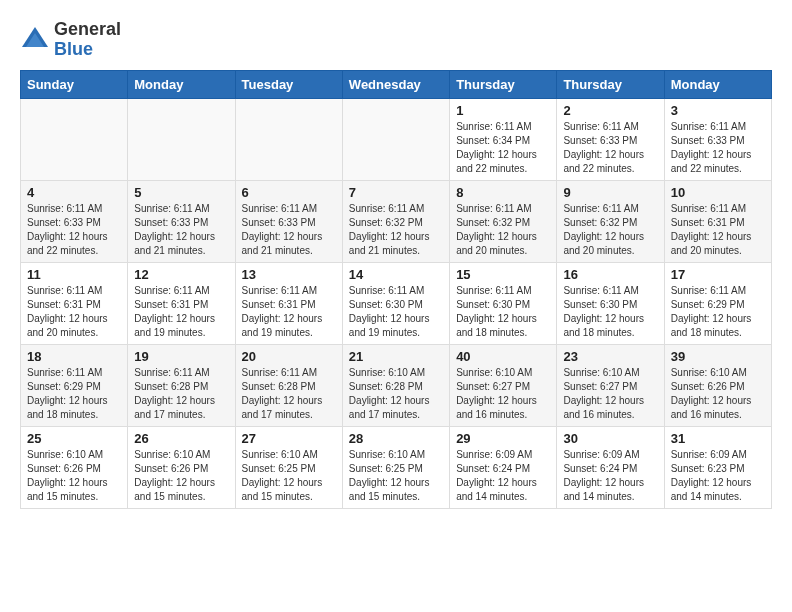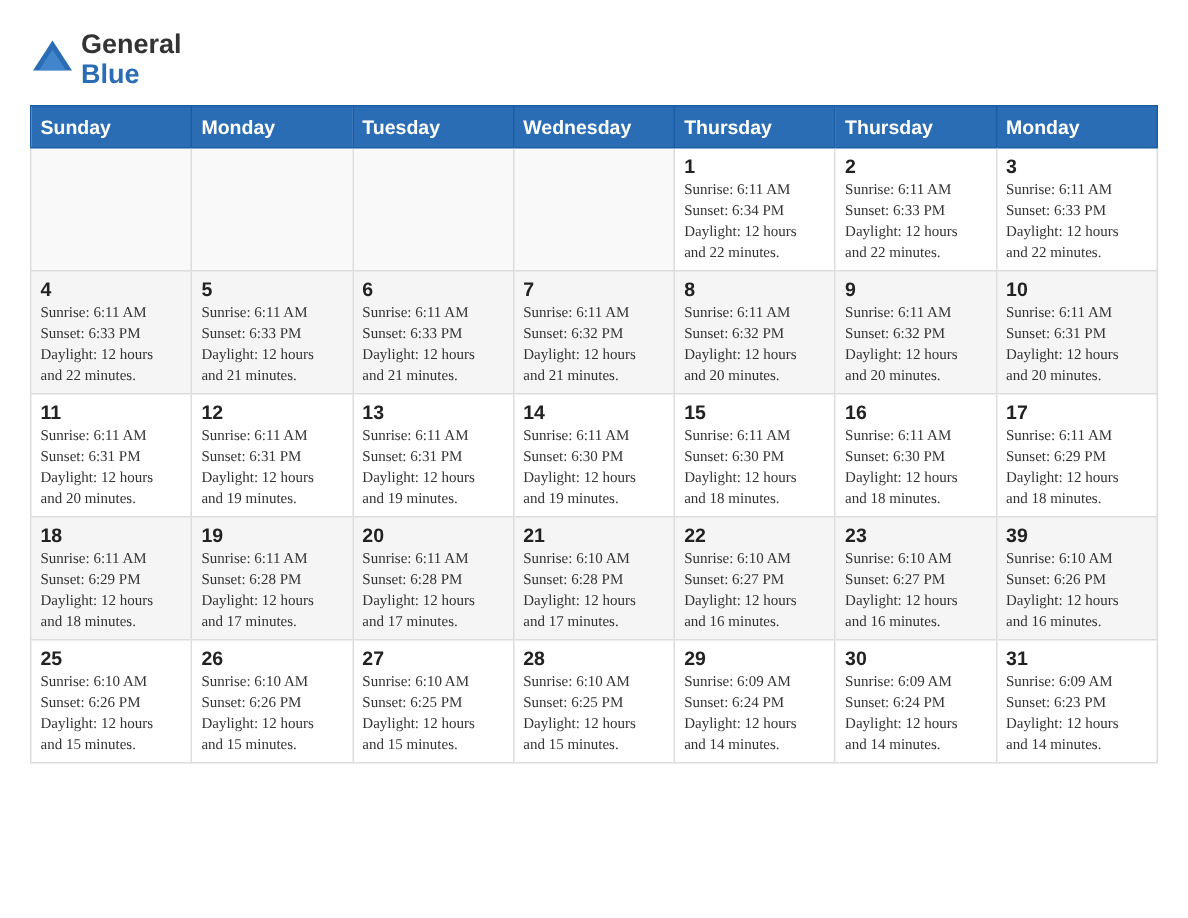--- a/index.html
+++ b/index.html
@@ -80,21 +80,20 @@
     .day-number {
       font-size: 13px;
       font-weight: bold;
       margin-bottom: 2px;
       color: #222;
     }
     .day-info {
       font-size: 10px;
       color: #333;
       line-height: 1.4;
-      font-family: Liberation Serif, serif;
     }
     tr:nth-child(odd) td:not(.empty) {
       background: #fff;
     }
     tr:nth-child(even) td:not(.empty) {
       background: #f5f5f5;
     }
   </style>
 </head>
 <body>
@@ -279,21 +278,21 @@
 and 17 minutes.</div>
         </td>
         <td>
           <div class="day-number">21</div>
           <div class="day-info" style="white-space: pre-line;">Sunrise: 6:10 AM
 Sunset: 6:28 PM
 Daylight: 12 hours
 and 17 minutes.</div>
         </td>
         <td>
-          <div class="day-number">22</div>
+          <div class="day-number">40</div>
           <div class="day-info" style="white-space: pre-line;">Sunrise: 6:10 AM
 Sunset: 6:27 PM
 Daylight: 12 hours
 and 16 minutes.</div>
         </td>
         <td>
           <div class="day-number">23</div>
           <div class="day-info" style="white-space: pre-line;">Sunrise: 6:10 AM
 Sunset: 6:27 PM
 Daylight: 12 hours

